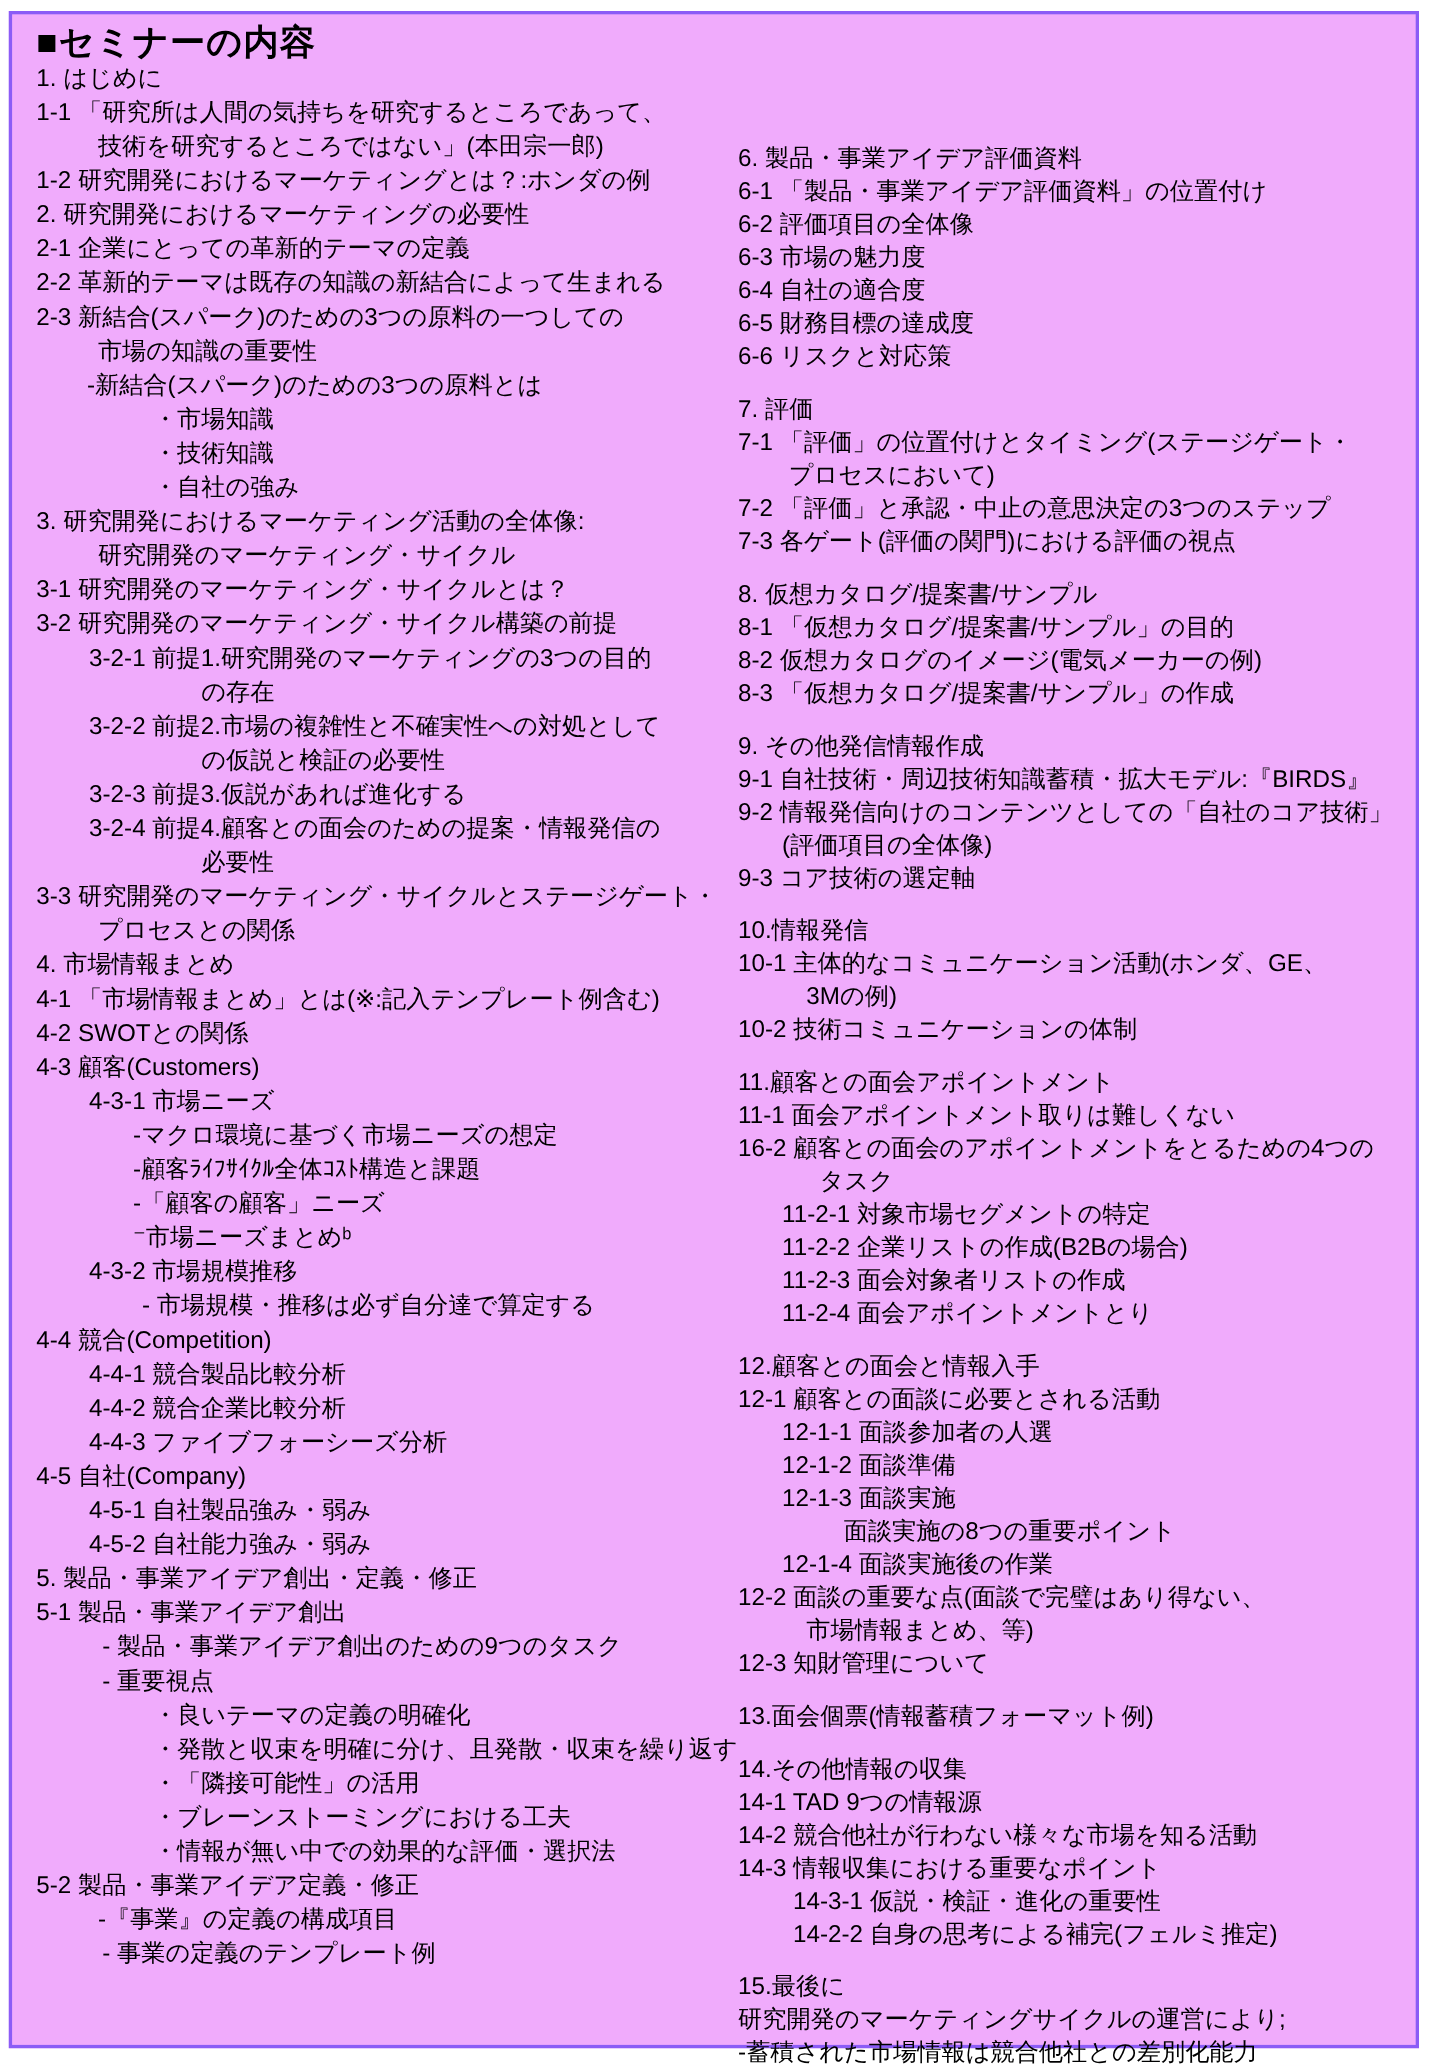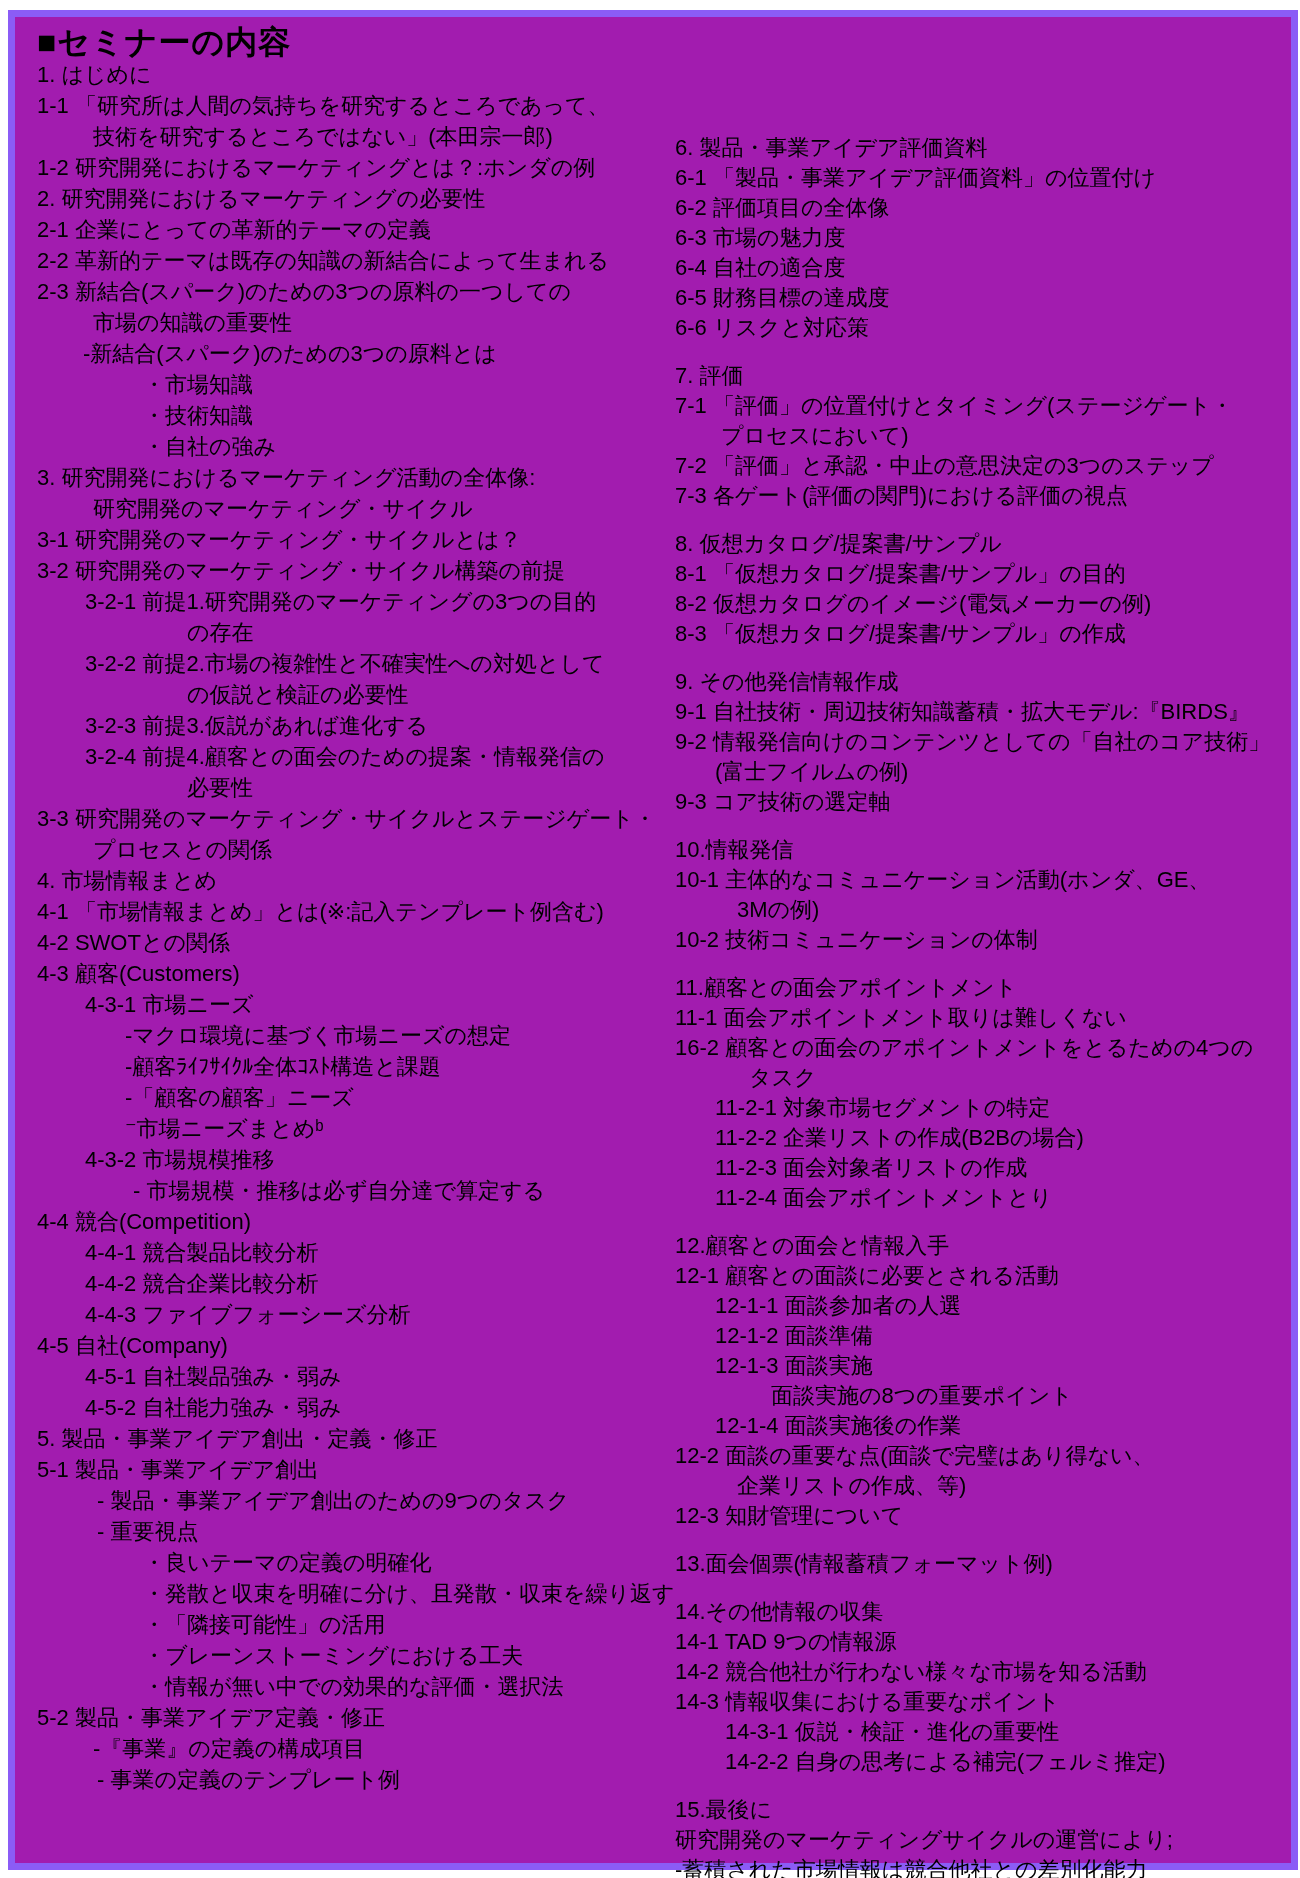--- a/index.html
+++ b/index.html
@@ -15,22 +15,22 @@
     font-family: "Liberation Sans", "DejaVu Sans", sans-serif;
     color: #000000;
     overflow: hidden;
   }
   .frame {
     position: absolute;
     left: 8px;
     top: 10px;
     width: 1276px;
     height: 1846px;
-    border: 7px solid #8b5cf6;
-    background: #a21caf;
+    border: 3px solid #8b5cf6;
+    background: #f0abfc;
   }
   .page-title {
     position: absolute;
     left: 22px;
     top: 4px;
     margin: 0;
     font-size: 32px;
     font-weight: bold;
     letter-spacing: 1px;
     white-space: nowrap;
@@ -144,21 +144,21 @@
         <div class="line" style="padding-left: 46px;">プロセスにおいて)</div>
         <div class="line" style="padding-left: 0px;">7-2 「評価」と承認・中止の意思決定の3つのステップ</div>
         <div class="line" style="padding-left: 0px;">7-3 各ゲート(評価の関門)における評価の視点</div>
         <div class="line gap" style="padding-left: 0px;">8. 仮想カタログ/提案書/サンプル</div>
         <div class="line" style="padding-left: 0px;">8-1 「仮想カタログ/提案書/サンプル」の目的</div>
         <div class="line" style="padding-left: 0px;">8-2 仮想カタログのイメージ(電気メーカーの例)</div>
         <div class="line" style="padding-left: 0px;">8-3 「仮想カタログ/提案書/サンプル」の作成</div>
         <div class="line gap" style="padding-left: 0px;">9. その他発信情報作成</div>
         <div class="line" style="padding-left: 0px;">9-1 自社技術・周辺技術知識蓄積・拡大モデル:『BIRDS』</div>
         <div class="line" style="padding-left: 0px;">9-2 情報発信向けのコンテンツとしての「自社のコア技術」</div>
-        <div class="line" style="padding-left: 40px;">(富士フイルムの例)</div>
+        <div class="line" style="padding-left: 40px;">(評価項目の全体像)</div>
         <div class="line" style="padding-left: 0px;">9-3 コア技術の選定軸</div>
         <div class="line gap" style="padding-left: 0px;">10.情報発信</div>
         <div class="line" style="padding-left: 0px;">10-1  主体的なコミュニケーション活動(ホンダ、GE、</div>
         <div class="line" style="padding-left: 62px;">3Mの例)</div>
         <div class="line" style="padding-left: 0px;">10-2  技術コミュニケーションの体制</div>
         <div class="line gap" style="padding-left: 0px;">11.顧客との面会アポイントメント</div>
         <div class="line" style="padding-left: 0px;">11-1  面会アポイントメント取りは難しくない</div>
         <div class="line" style="padding-left: 0px;">16-2  顧客との面会のアポイントメントをとるための4つの</div>
         <div class="line" style="padding-left: 74px;">タスク</div>
         <div class="line" style="padding-left: 40px;">11-2-1 対象市場セグメントの特定</div>
@@ -166,21 +166,21 @@
         <div class="line" style="padding-left: 40px;">11-2-3 面会対象者リストの作成</div>
         <div class="line" style="padding-left: 40px;">11-2-4 面会アポイントメントとり</div>
         <div class="line gap" style="padding-left: 0px;">12.顧客との面会と情報入手</div>
         <div class="line" style="padding-left: 0px;">12-1  顧客との面談に必要とされる活動</div>
         <div class="line" style="padding-left: 40px;">12-1-1 面談参加者の人選</div>
         <div class="line" style="padding-left: 40px;">12-1-2 面談準備</div>
         <div class="line" style="padding-left: 40px;">12-1-3 面談実施</div>
         <div class="line" style="padding-left: 96px;">面談実施の8つの重要ポイント</div>
         <div class="line" style="padding-left: 40px;">12-1-4 面談実施後の作業</div>
         <div class="line" style="padding-left: 0px;">12-2  面談の重要な点(面談で完璧はあり得ない、</div>
-        <div class="line" style="padding-left: 62px;">企業リストの作成、等)</div>
+        <div class="line" style="padding-left: 62px;">市場情報まとめ、等)</div>
         <div class="line" style="padding-left: 0px;">12-3  知財管理について</div>
         <div class="line gap" style="padding-left: 0px;">13.面会個票(情報蓄積フォーマット例)</div>
         <div class="line gap" style="padding-left: 0px;">14.その他情報の収集</div>
         <div class="line" style="padding-left: 0px;">14-1  TAD 9つの情報源</div>
         <div class="line" style="padding-left: 0px;">14-2  競合他社が行わない様々な市場を知る活動</div>
         <div class="line" style="padding-left: 0px;">14-3  情報収集における重要なポイント</div>
         <div class="line" style="padding-left: 50px;">14-3-1 仮説・検証・進化の重要性</div>
         <div class="line" style="padding-left: 50px;">14-2-2 自身の思考による補完(フェルミ推定)</div>
         <div class="line gap" style="padding-left: 0px;">15.最後に</div>
         <div class="line" style="padding-left: 0px;">研究開発のマーケティングサイクルの運営により;</div>

